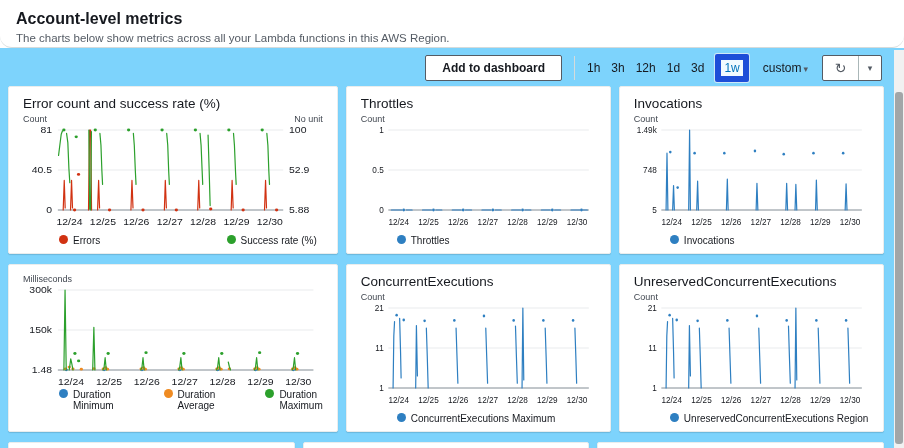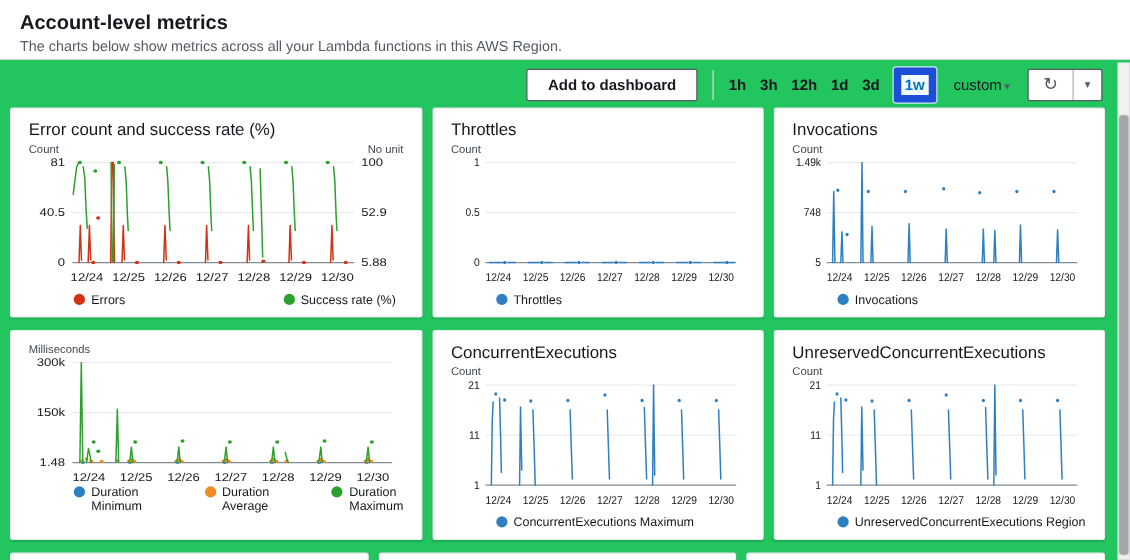--- a/index.html
+++ b/index.html
@@ -1,25 +1,25 @@
 <!DOCTYPE html>
 <html><head>
 <meta charset="utf-8">
 <style>
   * { margin:0; padding:0; box-sizing:border-box; }
   html,body { width:904px; height:448px; overflow:hidden; font-family:"Liberation Sans",sans-serif; background:#fff; color:#16191f; }
-  .page-header { background:#fff; padding:10px 16px 9px; border-bottom:1px solid #d5dbdb; height:48px; }
+  .page-header { background:#fff; padding:10px 16px 9px; border-bottom:1px solid #d5dbdb; height:48px;border-radius:12px; }
   .page-title { font-size:16px; font-weight:bold; color:#16191f; }
   .page-subtitle { font-size:11.5px; color:#545b64; margin-top:4px; }
-  .content { background:#22c55e; height:400px; position:relative; }
+  .content { background:#7dd3fc; height:400px; position:relative; }
   .toolbar { display:flex; justify-content:flex-end; align-items:center; padding:8px 22px 6px 8px; height:38px; }
   .btn-secondary { background:#fff; border:1px solid #545b64; border-radius:2px; font-size:12px; font-weight:bold; color:#16191f; padding:4px 16px; height:26px; cursor:pointer; font-family:"Liberation Sans",sans-serif; }
   .toolbar-divider { width:1px; height:24px; background:#d5dbdb; margin:0 12px; }
   .ranges { display:flex; align-items:center; gap:11px; margin-right:14px; }
-  .range-item { font-size:12px; font-weight:700; color:#16191f; cursor:pointer; }
+  .range-item { font-size:12px; font-weight:400; color:#16191f; cursor:pointer; }
   .range-item.selected { color:#0073bb; border:6px solid #1d4ed8; background:#f1faff; border-radius:2px; padding:1px 3px; box-shadow:0 0 0 1px #cfe8f7; }
   .range-custom { font-size:12px; font-weight:500; color:#16191f; cursor:pointer; }
   .range-custom .caret { font-family:"DejaVu Sans",sans-serif; font-size:9px; color:#545b64; margin-left:2px; }
   .refresh-split { display:flex; border:1px solid #545b64; border-radius:2px; background:#fff; height:26px; overflow:hidden; }
   .refresh-btn { width:36px; display:flex; align-items:center; justify-content:center; cursor:pointer; border-right:1px solid #aab7b8; font-family:"DejaVu Sans",sans-serif; font-size:14px; color:#545b64; }
   .refresh-caret { width:22px; display:flex; align-items:center; justify-content:center; cursor:pointer; font-family:"DejaVu Sans",sans-serif; font-size:9px; color:#545b64; }
   .cards { display:grid; grid-template-columns:repeat(3,1fr); gap:10px 8px; padding:0 20px 0 8px; }
   .card { background:#fff; border:1px solid #eaeded; border-radius:2px; box-shadow:0 1px 1px rgba(0,28,36,0.15); padding:9px 14px 4px; height:168px; }
   .card-title { font-size:13.5px; font-weight:500; color:#16191f; margin-bottom:3px; }
   .units { display:flex; justify-content:space-between; font-size:9px; color:#414750; height:12px;gap:13px; }

